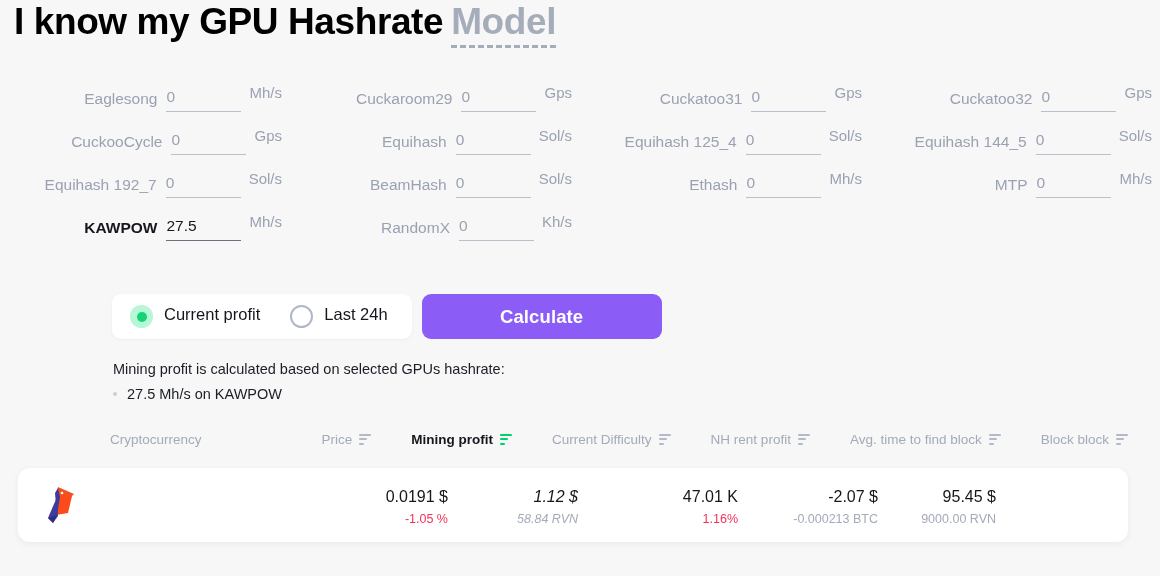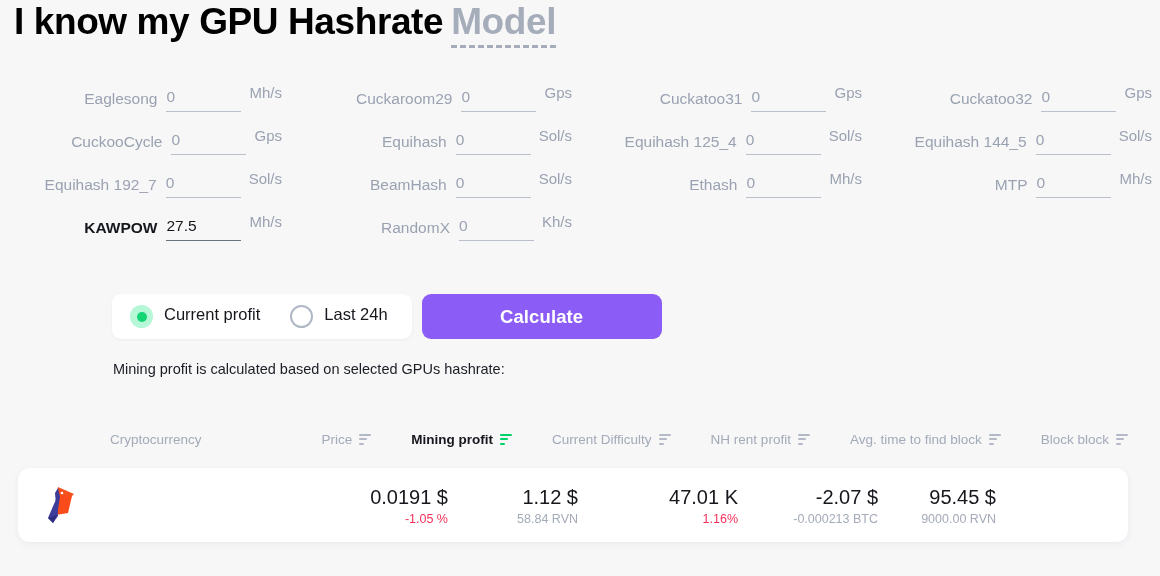--- a/index.html
+++ b/index.html
@@ -233,21 +233,21 @@
   }
   .coin-pools b { color: #15171c; font-weight: 600; }
 
   .cell {
     display: flex;
     flex-direction: column;
     align-items: flex-end;
     justify-content: center;
   }
   .cell-main {
-    font-size: 20px;
+    font-size: 16px;
     color: #15171c;
     line-height: 24px;
     white-space: nowrap;
   }
   .cell-sub {
     font-size: 12.5px;
     color: #a3aab8;
     margin-top: 3px;
     white-space: nowrap;
   }
@@ -343,20 +343,26 @@
       <div class="radio-opt">
         <span class="radio-dot off"></span>
         <span class="radio-label">Last 24h</span>
       </div>
     </div>
   <button class="calc-btn">Calculate</button>
 </div>
 
 <div class="note">
   <div class="note-title">Mining profit is calculated based on selected GPUs hashrate:</div>
+  <div id="note-items">
+      <div class="note-item">
+        <span class="note-bullet"></span>
+        <span>27.5 Mh/s on KAWPOW</span>
+      </div>
+    </div>
 </div>
 
 <div class="table-head">
     <div class="th first" style="width: 300px;">
       <span>Cryptocurrency</span>
     </div>
     <div class="th" style="width: 130px;">
       <span>Price</span>
       <span class="sort-ic">
         <span></span>
@@ -422,21 +428,21 @@
             <span class="coin-name"></span>
             <span class="coin-ticker"></span>
           </div>
           <div class="coin-pools"><span></span> <b></b></div>
         </div>
       </div>
       <div class="cell" style="width: 130px;">
         <div class="cell-main">0.0191 $</div>
         <div class="cell-sub neg">-1.05 %</div>
       </div>
-      <div class="cell" style="width: 130px;">
+      <div class="cell" style="width: 130px; font-style: italic;">
         <div class="cell-main">1.12 $</div>
         <div class="cell-sub">58.84 RVN</div>
       </div>
       <div class="cell" style="width: 160px;">
         <div class="cell-main">47.01 K</div>
         <div class="cell-sub pos">1.16%</div>
       </div>
       <div class="cell" style="width: 140px;">
         <div class="cell-main">-2.07 $</div>
         <div class="cell-sub">-0.000213 BTC</div>

